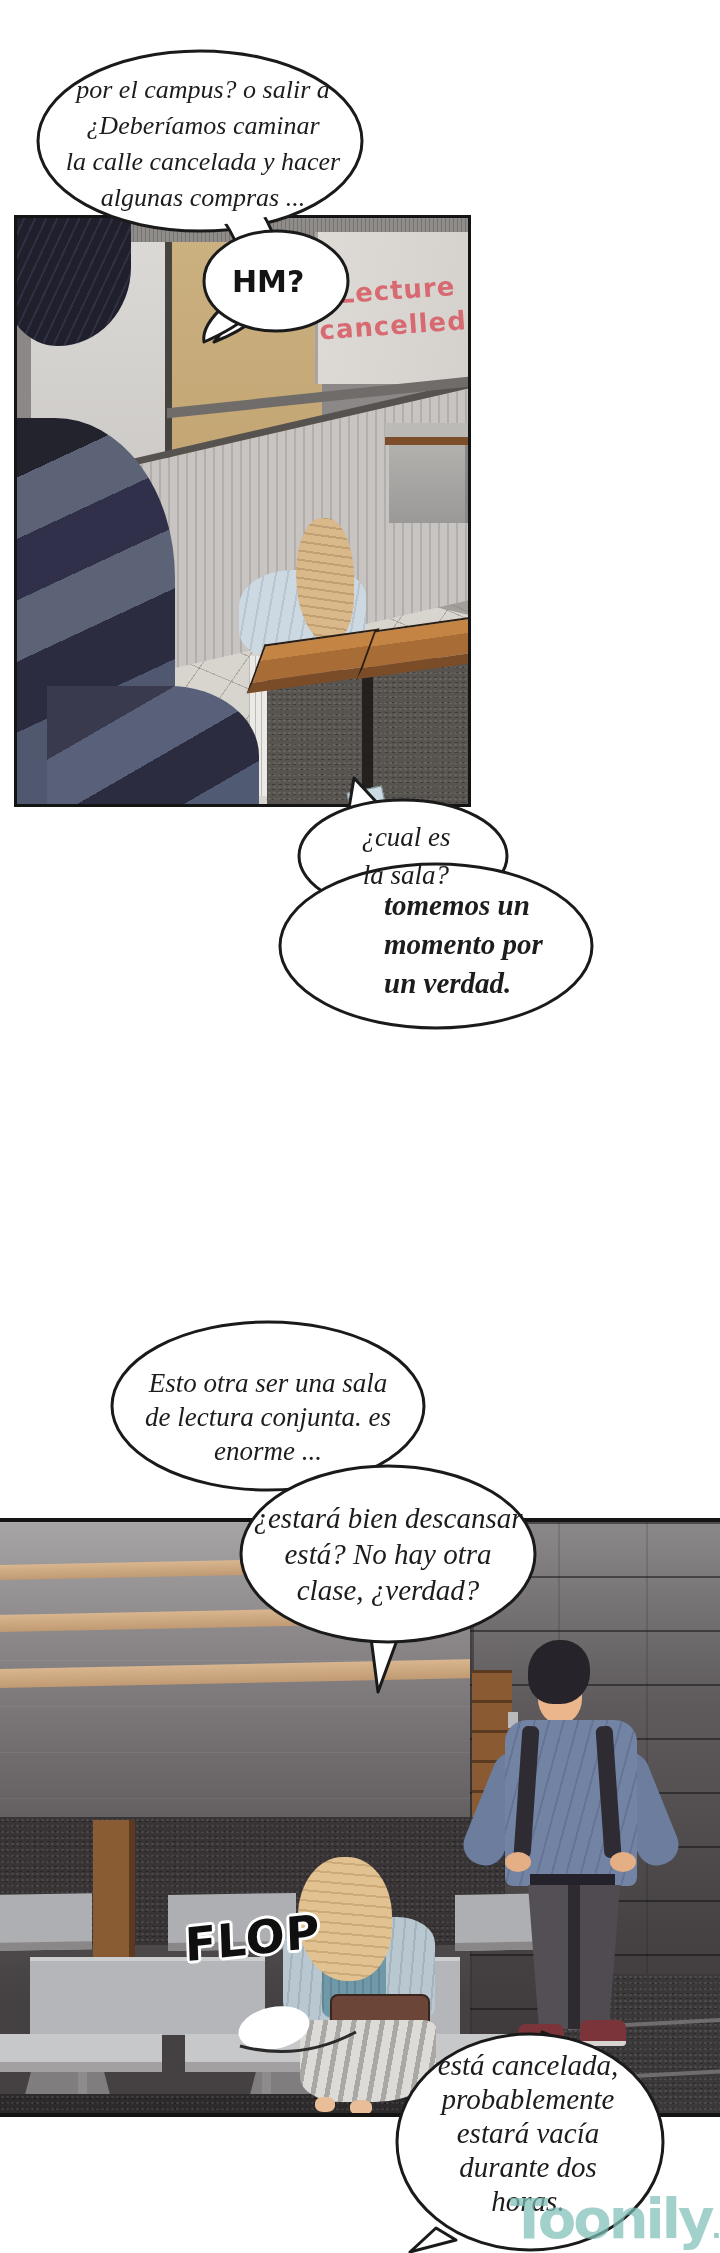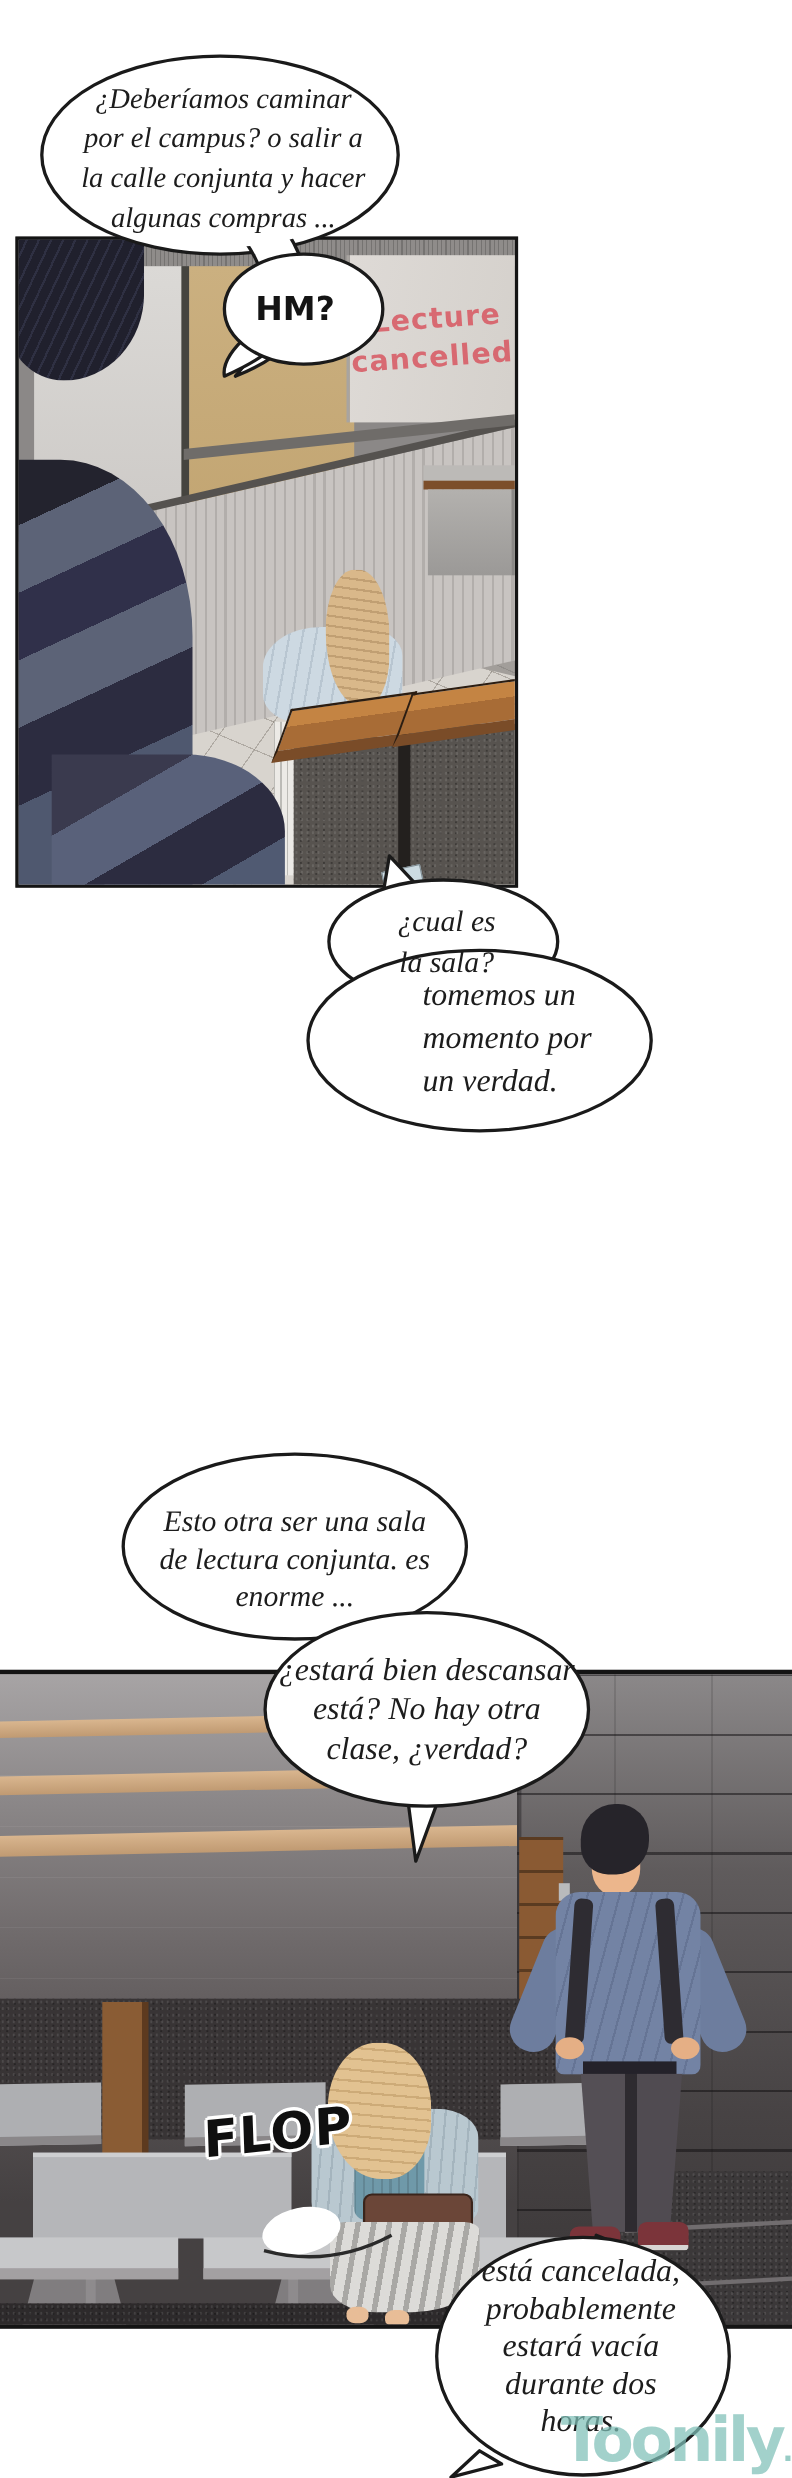--- a/index.html
+++ b/index.html
@@ -248,23 +248,23 @@
     </svg>
     <div class="abs sfx flop">FLOP</div>
   </div>
 
   <svg class="bubble" style="left:28px;top:46px;" width="350" height="310">
     <ellipse class="bshape" cx="172" cy="95" rx="162" ry="90"></ellipse>
     <path class="btail" d="M 232 163 C 268 220 258 268 186 296 C 224 252 222 214 196 175 Z"></path>
     <ellipse cx="172" cy="95" rx="156" ry="84" fill="#ffffff" stroke="none"></ellipse>
   </svg>
   <div class="bubble-text" style="left:48px;top:72px;width:310px;font-size:26px;line-height:36px;">
+    <span>por el campus? o salir a</span>
     <span>¿Deberíamos caminar</span>
-    <span>por el campus? o salir a</span>
-    <span>la calle conjunta y hacer</span>
+    <span>la calle cancelada y hacer</span>
     <span>algunas compras ...</span>
   </div>
 
   <svg class="bubble" style="left:196px;top:226px;" width="165" height="125">
     <path class="btail" d="M 30 78 C 14 92 6 104 8 116 C 26 108 44 98 54 88 Z"></path>
     <ellipse class="bshape" cx="80" cy="55" rx="72" ry="50"></ellipse>
   </svg>
   <div class="sfx" style="left:232px;top:264px;width:100px;font-size:30px;z-index:6;">HM?</div>
 
   <svg class="bubble" style="left:296px;top:772px;" width="220" height="145">
@@ -272,21 +272,21 @@
     <ellipse class="bshape" cx="107" cy="84" rx="104" ry="56"></ellipse>
   </svg>
   <div class="bubble-text" style="left:316px;top:818px;width:180px;font-size:27px;line-height:38px;">
     <span>¿cual es</span>
     <span>la sala?</span>
   </div>
 
   <svg class="bubble" style="left:276px;top:860px;" width="320" height="172">
     <ellipse class="bshape" cx="160" cy="86" rx="156" ry="82"></ellipse>
   </svg>
-  <div class="bubble-text" style="left:384px;top:886px;width:210px;font-size:29px;line-height:39px;text-align:left;">
+  <div class="bubble-text" style="left:384px;top:886px;width:210px;font-size:29px;line-height:39px;text-align:left;font-weight:bold;">
     <span>tomemos un</span>
     <span>momento por</span>
     <span>un verdad.</span>
   </div>
 
   <svg class="bubble" style="left:105px;top:1318px;" width="345" height="210">
     <path class="btail" d="M 238 148 C 295 178 320 185 340 204 C 300 194 268 182 222 165 Z"></path>
     <ellipse class="bshape" cx="163" cy="88" rx="156" ry="84"></ellipse>
   </svg>
   <div class="bubble-text" style="left:128px;top:1366px;width:280px;font-size:27px;line-height:34px;">

